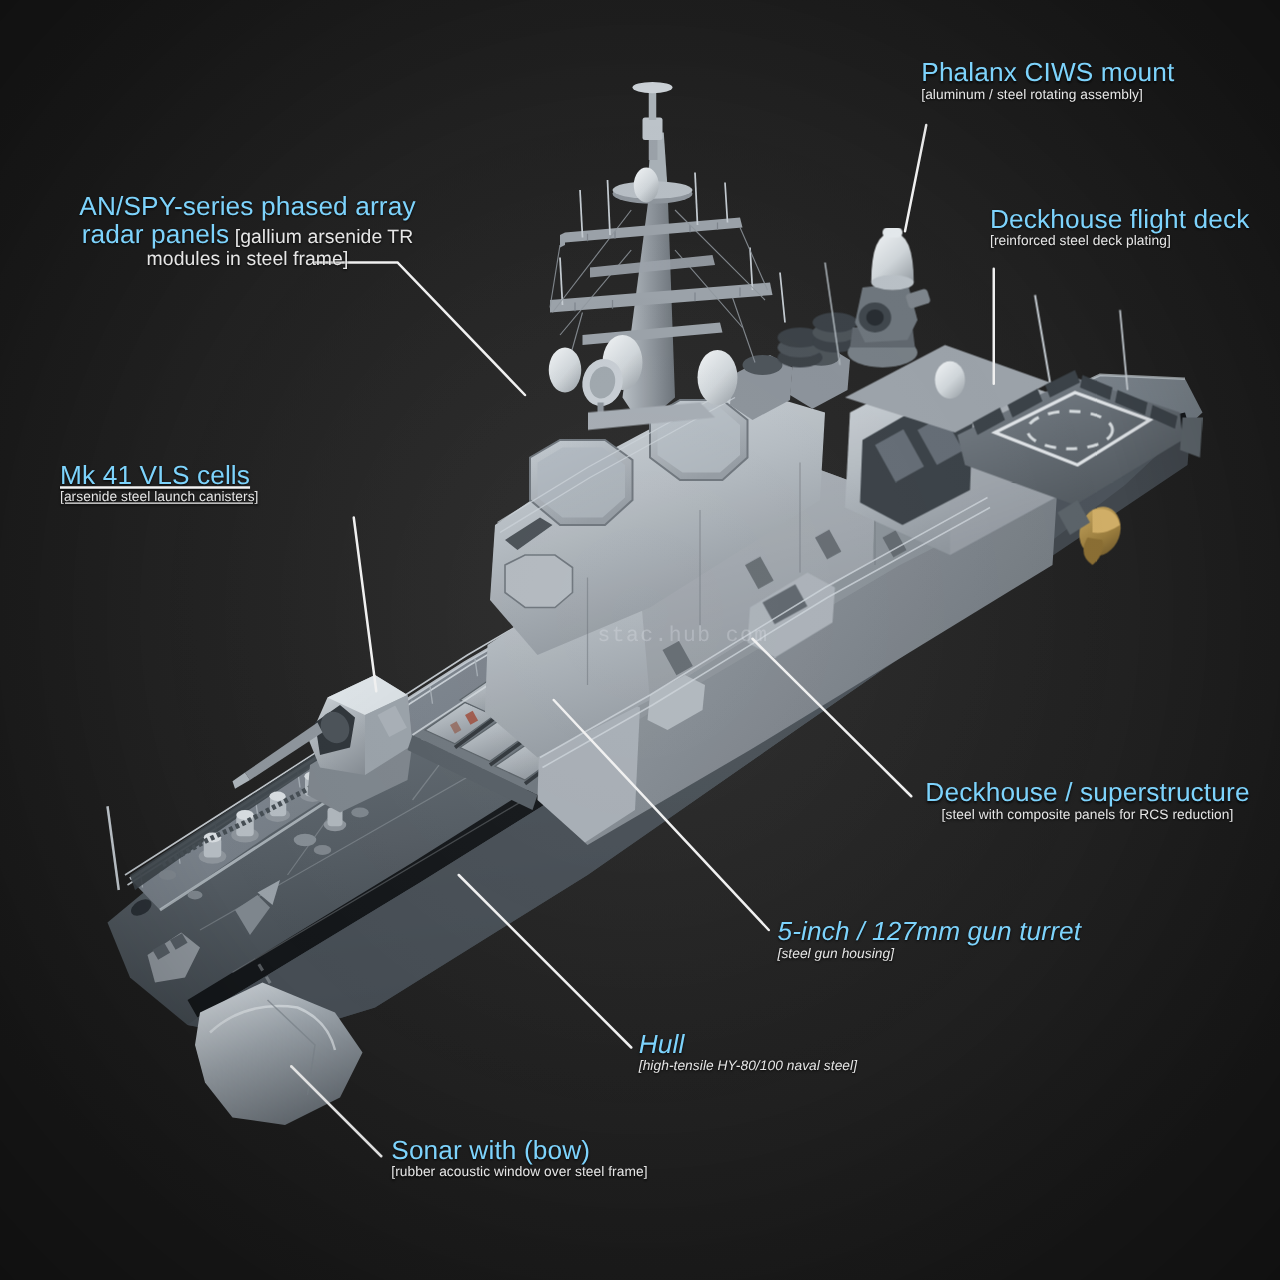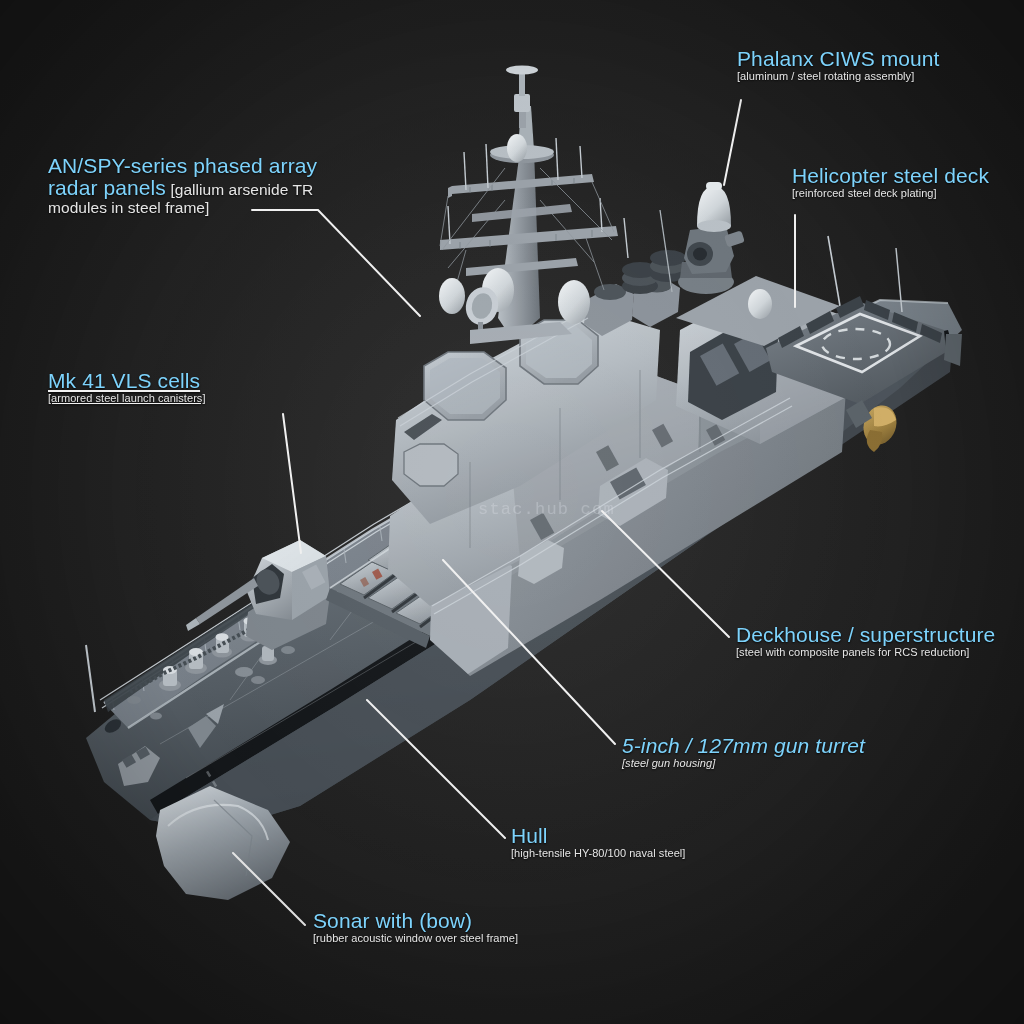--- a/index.html
+++ b/index.html
@@ -33,21 +33,21 @@
     letter-spacing: .1px;
     color: #7dd3fc;
   }
   .callout .sub {
     font-size: 11px;
     color: #e6e6e6;
     letter-spacing: .05px;
   }
   .callout .sub.block { display: block; margin-top: 1px; }
   .callout .sub.inline { font-size: 15.5px; }
-  .callout.wrap { white-space: normal; }
+  .callout.wrap { white-space: normal; text-align: center; }
 
   .watermark {
     position: absolute;
     color: rgba(225,230,235,.30);
     font-size: 17px;
     letter-spacing: 1.2px;
     font-family: "Liberation Sans", sans-serif;
     pointer-events: none;
   }
   .vignette {
@@ -520,45 +520,45 @@
   <div class="vignette"></div>
 
   <div class="watermark" style="left:478px; top:500px;font-family:Liberation Mono, monospace;">stac.hub com</div>
 
   <div class="callout" style="left:737px; top:48px;">
     <div class="title">Phalanx CIWS mount</div>
     <div class="sub block">[aluminum / steel rotating assembly]</div>
   </div>
 
   <div class="callout" style="left:792px; top:165px;">
-    <div class="title">Helicopter steel deck</div>
+    <div class="title">Deckhouse flight deck</div>
     <div class="sub block">[reinforced steel deck plating]</div>
   </div>
 
   <div class="callout wrap" style="left:48px; top:155px; width:300px;">
     <span class="title">AN/SPY-series phased array radar panels</span>
     <span class="sub inline">[gallium arsenide TR modules in steel frame]</span>
   </div>
 
   <div class="callout" style="left:48px; top:370px;text-decoration:underline;">
     <div class="title">Mk 41 VLS cells</div>
-    <div class="sub block">[armored steel launch canisters]</div>
+    <div class="sub block">[arsenide steel launch canisters]</div>
   </div>
 
   <div class="callout wrap" style="left:736px; top:624px; width:268px;">
     <div class="title">Deckhouse / superstructure</div>
     <div class="sub block">[steel with composite panels for RCS reduction]</div>
   </div>
 
   <div class="callout" style="left:622px; top:735px;font-style:italic;">
     <div class="title">5-inch / 127mm gun turret</div>
     <div class="sub block">[steel gun housing]</div>
   </div>
 
-  <div class="callout" style="left:511px; top:825px;">
+  <div class="callout" style="left:511px; top:825px;font-style:italic;">
     <div class="title">Hull</div>
     <div class="sub block">[high-tensile HY-80/100 naval steel]</div>
   </div>
 
   <div class="callout" style="left:313px; top:910px;">
     <div class="title">Sonar with (bow)</div>
     <div class="sub block">[rubber acoustic window over steel frame]</div>
   </div>
 
 </div>

